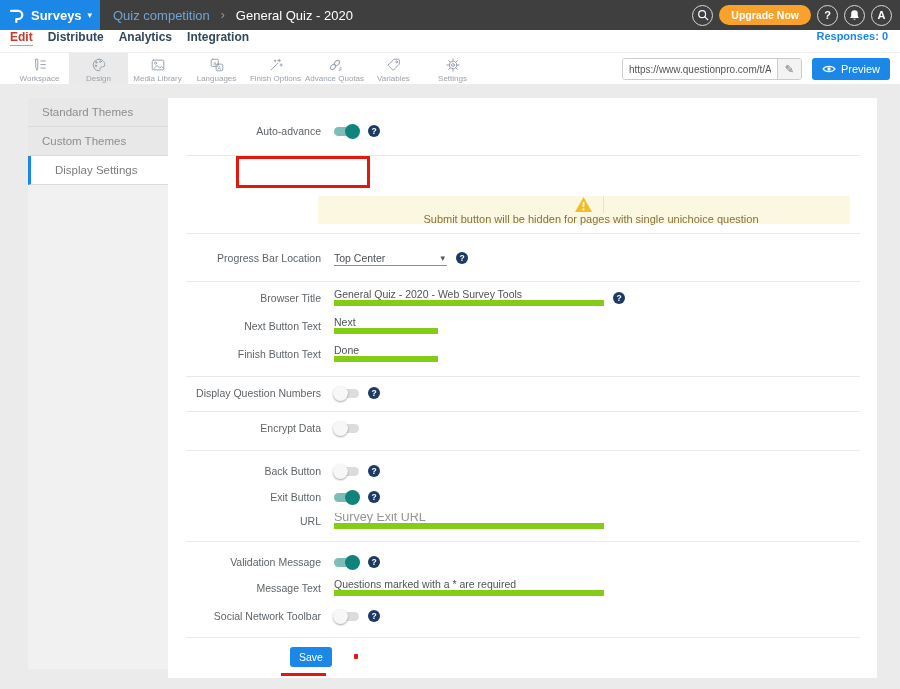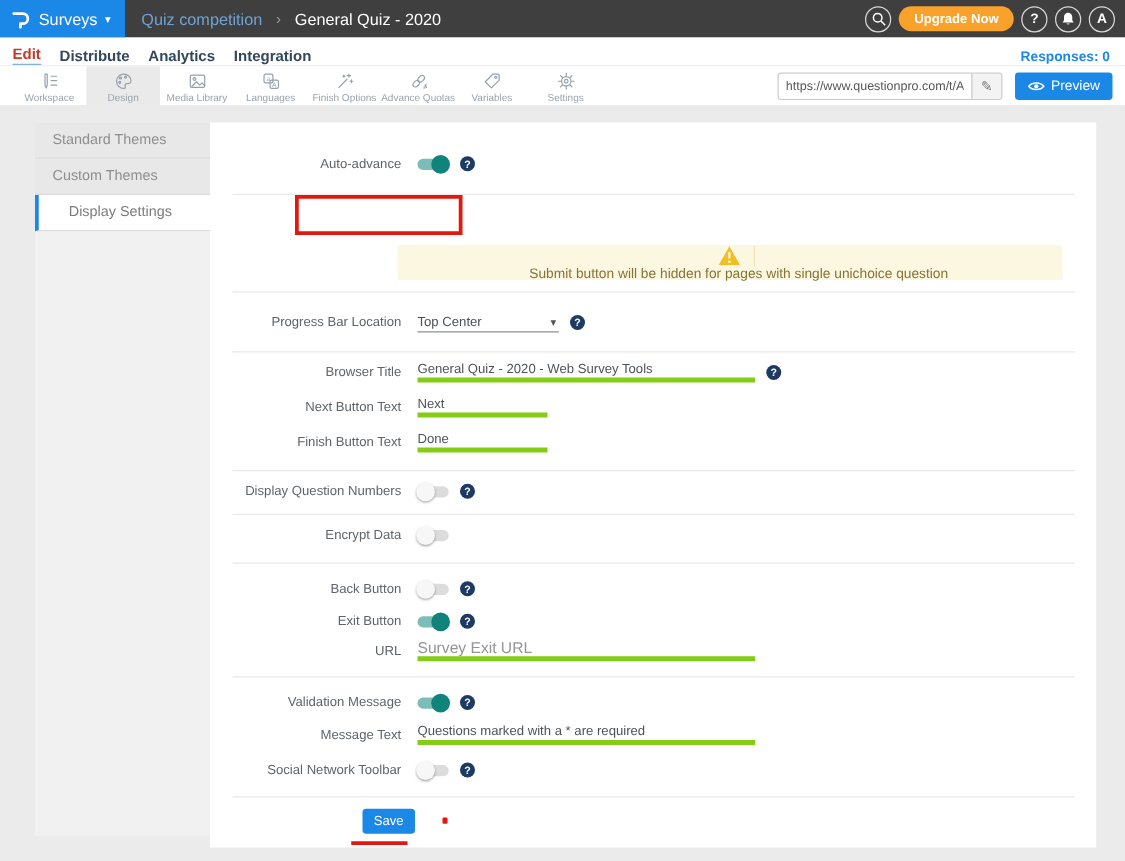--- a/index.html
+++ b/index.html
@@ -3,32 +3,32 @@
 <meta charset="utf-8">
 <style>
   * { margin:0; padding:0; box-sizing:border-box; }
   body { font-family:"Liberation Sans", sans-serif; background:#EBEBEB; }
   .screen { position:relative; width:900px; height:689px; background:#EBEBEB; overflow:hidden; }
 
   
   .topbar { position:absolute; top:0; left:0; width:900px; height:30px; background:#3F3F3F; display:flex; align-items:center; }
   .brand { width:100px; height:30px; background:#1B87E6; display:flex; align-items:center; padding:0 8px; cursor:pointer; }
   .brand .logo { margin-right:6px; display:flex; }
-  .brand .brand-label { color:#fff; font-size:13px; font-weight:normal; }
+  .brand .brand-label { color:#fff; font-size:13px; font-weight:bold; }
   .brand .caret { color:#fff; font-size:9px; margin-left:6px; }
   .breadcrumb { display:flex; align-items:center; gap:11px; margin-left:13px; font-size:13px; }
   .bc-folder { color:#6FA3D4; cursor:pointer; }
   .bc-sep { color:#9A9A9A; font-size:12px; }
   .bc-survey { color:#FFFFFF; }
   .topbar-right { position:absolute; right:8px; top:0; height:30px; display:flex; align-items:center; gap:6px; }
   .circle-btn { width:21px; height:21px; border:1.5px solid #D8D8D8; border-radius:50%; background:transparent; display:flex; align-items:center; justify-content:center; color:#fff; font-size:11px; font-weight:bold; cursor:pointer; }
   .upgrade-btn { height:20px; border:none; border-radius:11px; background:#F8A12B; color:#fff; font-size:10.5px; font-weight:bold; padding:0 12px; cursor:pointer; font-family:"Liberation Sans",sans-serif; }
 
   
-  .nav { position:absolute; top:30px; left:0; width:900px; height:22px; background:#fff; display:flex; align-items:flex-end; padding-left:10px; }
+  .nav { position:absolute; top:30px; left:0; width:900px; height:22px; background:#fff; display:flex; align-items:flex-start; padding-left:10px; }
   .nav-tab { font-size:12px; font-weight:bold; color:#33475B; margin-right:15px; cursor:pointer; }
   .nav-tab.active { color:#C13B28; border-bottom:1px solid #7FB0E0; padding-bottom:1px; }
   .responses { position:absolute; right:12px; color:#1B87E6; font-size:11px; font-weight:bold; }
 
   
   .toolbar { position:absolute; top:52px; left:0; width:900px; height:33px; background:#fff; border-top:1px solid #F0F0F0; border-bottom:1px solid #D4D4D4; display:flex; padding-left:10px; }
   .tool-item { width:59px; display:flex; flex-direction:column; align-items:center; justify-content:center; padding-top:2px; cursor:pointer; background:transparent; border:none; }
   .tool-item.active { background:#EAEAEA; }
   .tool-item svg { stroke:#97A1AC; fill:none; stroke-width:1.1; stroke-linecap:round; stroke-linejoin:round; }
   .tool-item .tool-label { font-size:8px; color:#9AA3AC; margin-top:1px; white-space:nowrap; }
@@ -52,21 +52,21 @@
 
   .sep { position:absolute; left:18px; width:674px; border-top:1px solid #E9E9E9; }
 
   .toggle { position:relative; width:25px; height:9px; border-radius:5px; background:#DCDCDC; cursor:pointer; flex:0 0 auto; }
   .toggle .knob { position:absolute; top:-3px; left:-1px; width:15px; height:15px; border-radius:50%; background:#F7F7F7; box-shadow:0 1px 2px rgba(0,0,0,.35); }
   .toggle.on { background:#7DBDB7; }
   .toggle.on .knob { left:auto; right:-1px; background:#10837B; box-shadow:none; }
 
   .help { width:12px; height:12px; border-radius:50%; background:#1C3A63; color:#fff; font-size:8.5px; font-weight:bold; text-align:center; line-height:12px; cursor:pointer; flex:0 0 auto; }
 
-  .uinput { border:none; border-bottom:4px solid #84cc16; height:16px; font-size:10.5px; color:#4E5359; background:transparent; outline:none; padding:0 0 2px 0; font-family:"Liberation Sans",sans-serif; }
+  .uinput { border:none; border-bottom:6px solid #84cc16; height:16px; font-size:10.5px; color:#4E5359; background:transparent; outline:none; padding:0 0 2px 0; font-family:"Liberation Sans",sans-serif; }
   .uinput.short { width:104px; }
   .uinput.long { width:270px; }
   .uinput.url-input { width:270px; font-size:12.5px; }
   .uinput::placeholder { color:#949494; }
 
   .select { width:113px; height:16px; border-bottom:1px solid #8E8E8E; display:flex; align-items:center; justify-content:space-between; cursor:pointer; }
   .select .sel-val { font-size:10.5px; color:#4A4F54; }
   .select .sel-caret { font-size:9px; color:#555; padding-right:2px; }
 
   .warning { position:absolute; left:150px; top:98px; width:532px; height:28px; background:#FCF7E1; border-radius:2px; display:flex; align-items:center;flex-direction:column; }

